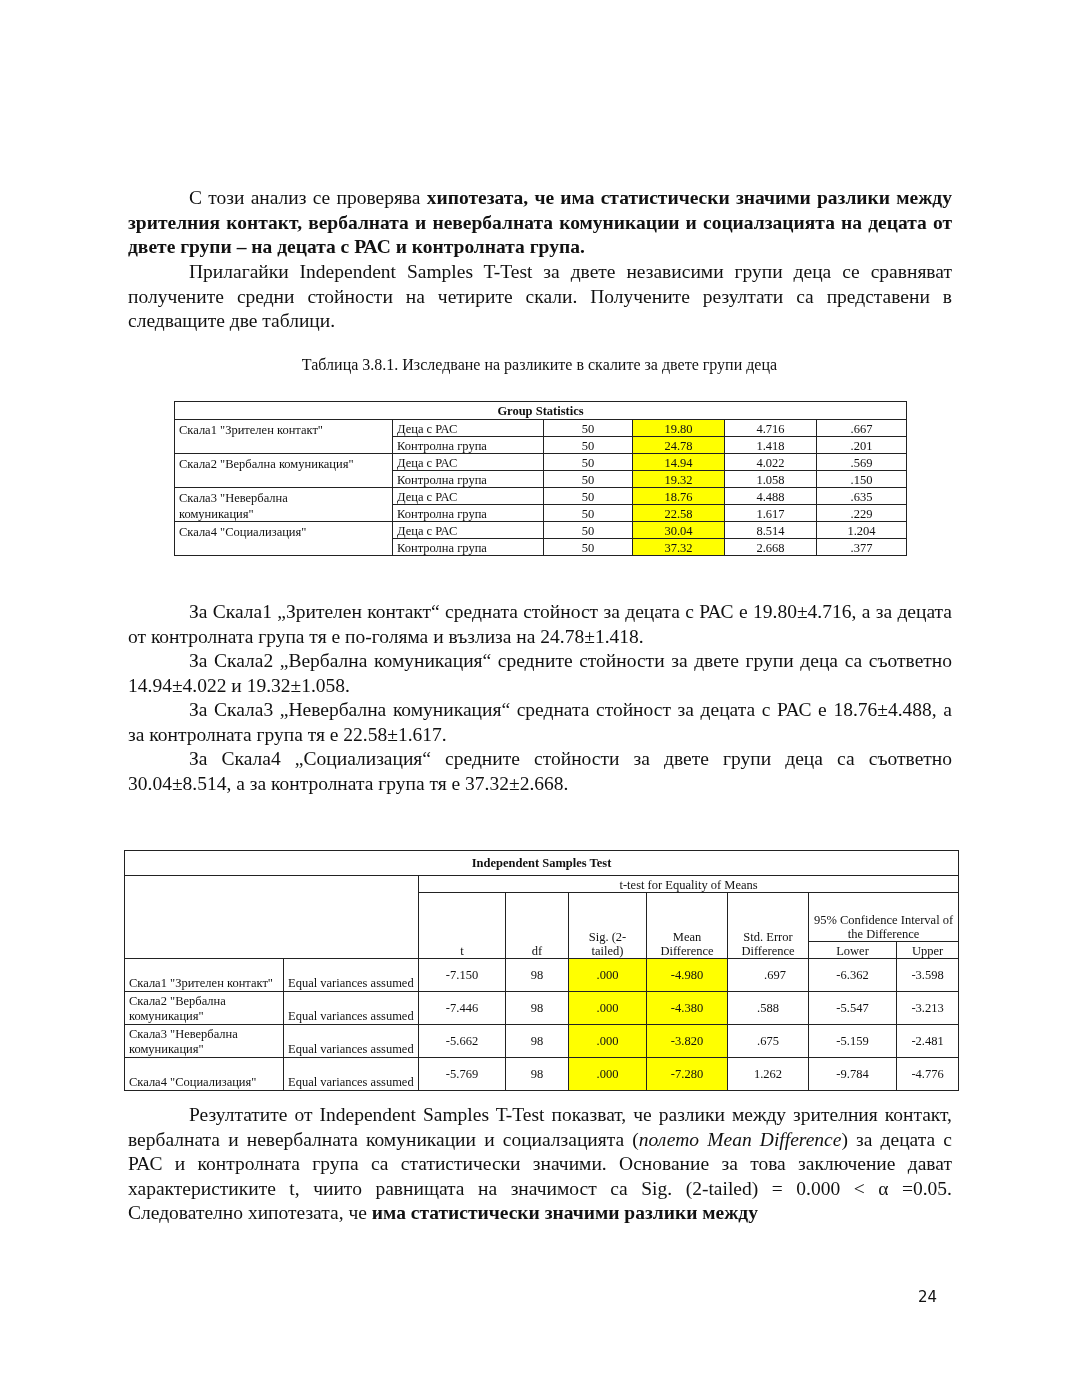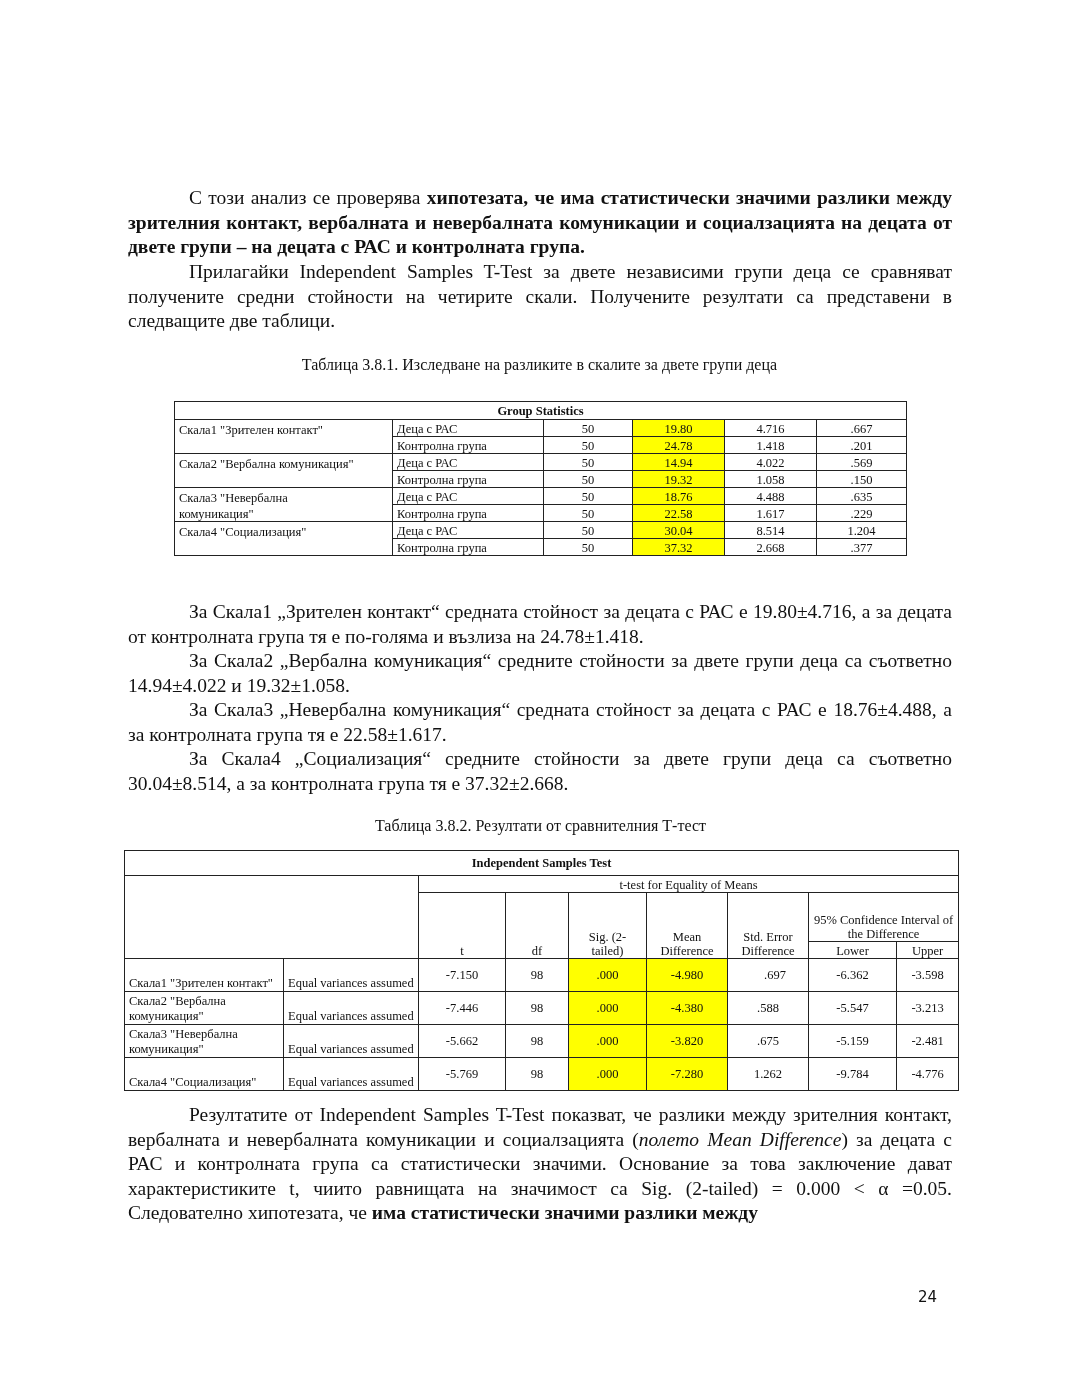--- a/index.html
+++ b/index.html
@@ -116,21 +116,20 @@
           <td class="num">.377</td>
         </tr>
       </tbody>
   </table>
 
   <div class="para" style="top:600px;"><span class="indent"></span><span>За Скала1 „Зрителен контакт“ средната стойност за децата с РАС е 19.80±4.716, а за децата от контролната група тя е по-голяма и възлиза на 24.78±1.418.</span></div>
   <div class="para" style="top:649px;"><span class="indent"></span><span>За Скала2 „Вербална комуникация“ средните стойности за двете групи деца са съответно 14.94±4.022 и 19.32±1.058.</span></div>
   <div class="para" style="top:698px;"><span class="indent"></span><span>За Скала3 „Невербална комуникация“ средната стойност за децата с РАС е 18.76±4.488, а за контролната група тя е 22.58±1.617.</span></div>
   <div class="para" style="top:747px;"><span class="indent"></span><span>За Скала4 „Социализация“ средните стойности за двете групи деца са съответно 30.04±8.514, а за контролната група тя е 37.32±2.668.</span></div>
 
-  <div class="caption" style="left:124px; width:833px; top:819px;">Таблица 3.8.2. Резултати от сравнителния Т-тест</div>
 
   <table class="spss" id="t2" style="left:124px; top:850px; width:834px;">
     <colgroup>
       <col style="width:159px">
         <col style="width:135px">
         <col style="width:87px">
         <col style="width:63px">
         <col style="width:78px">
         <col style="width:81px">
         <col style="width:81px">

